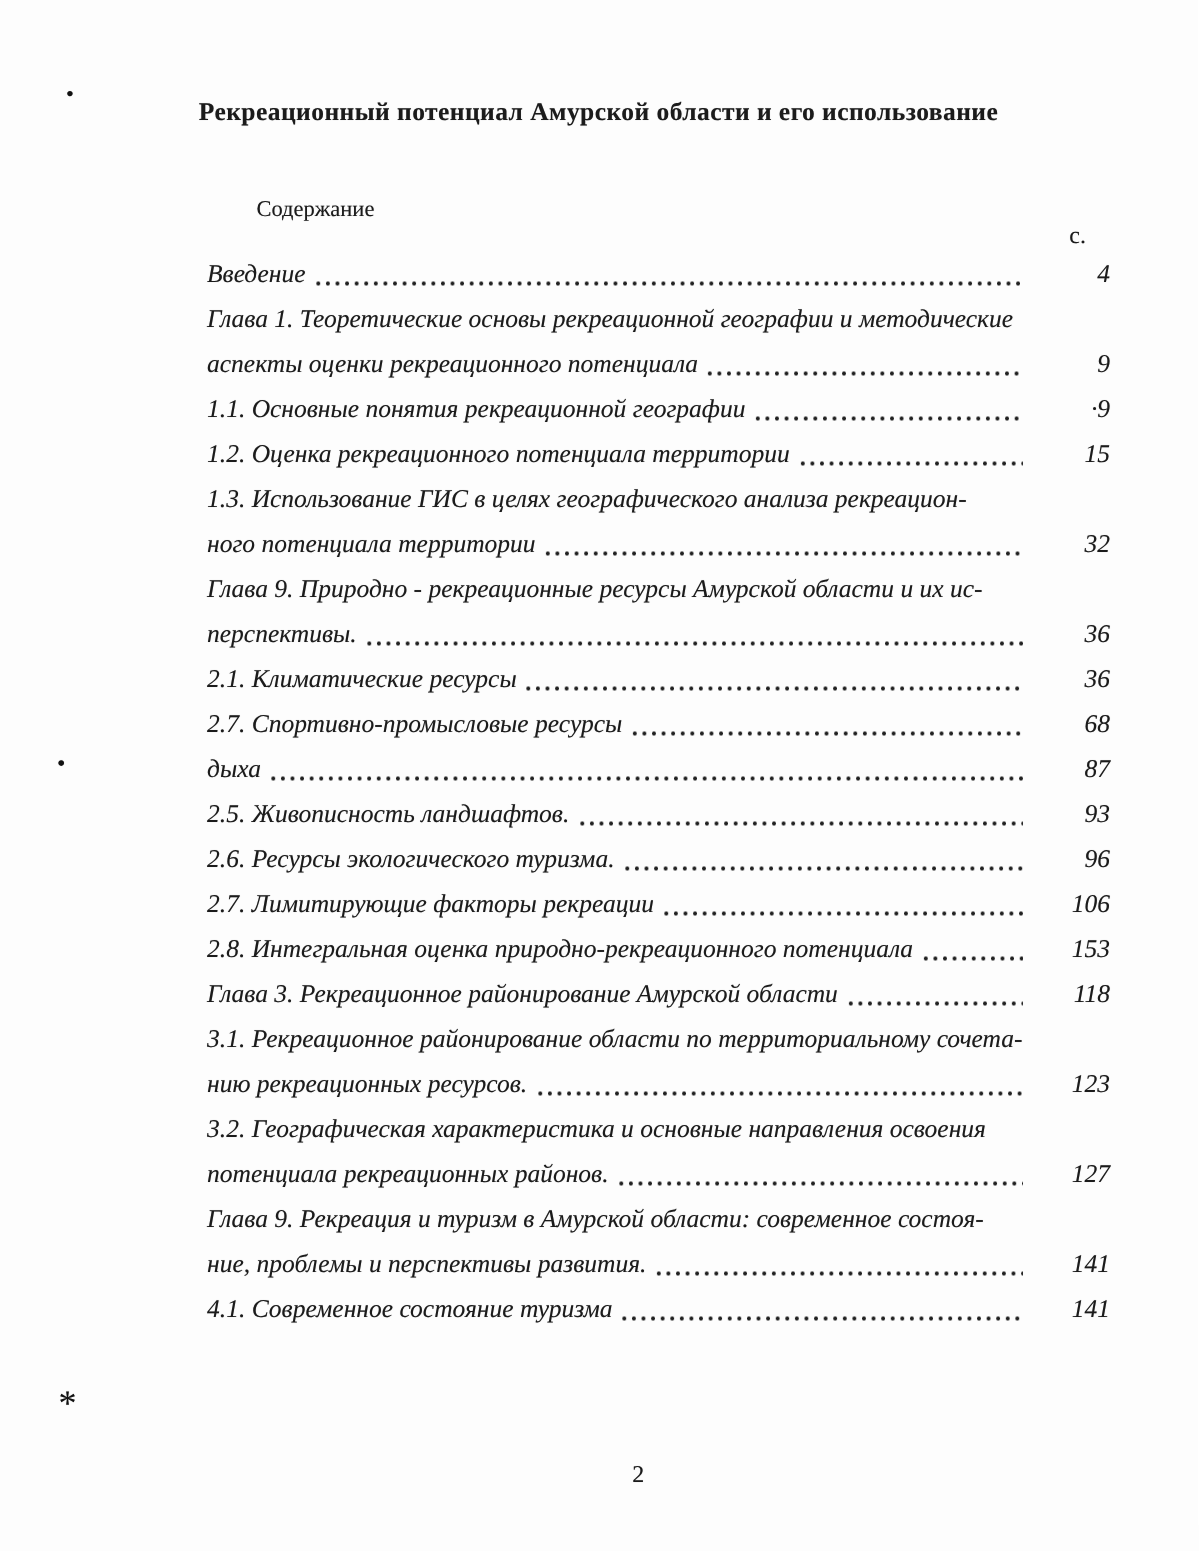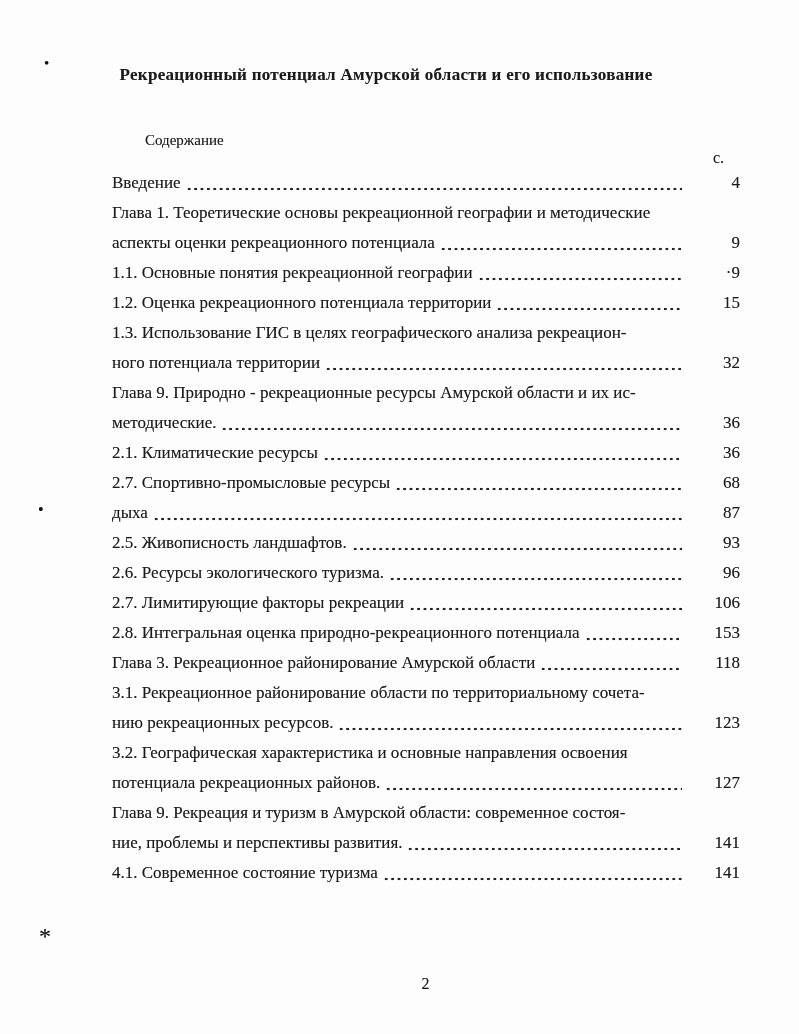--- a/index.html
+++ b/index.html
@@ -9,39 +9,39 @@
   html,body{margin:0;padding:0;background:#ffffff;}
   .page{
     position:relative;
     width:799px;height:1034px;
     background:var(--paper);
     color:var(--ink);
     font-family:"Liberation Serif","DejaVu Serif",serif;
     overflow:hidden;
     text-shadow:0 0 .5px rgba(0,0,0,.38);
   }
-  .content{position:absolute;left:112px;right:59px;top:0;}
+  .content{position:absolute;left:138px;right:59px;top:0;}
   .doc-title{
     margin:62px 0 0 0;
     font-size:17px;font-weight:bold;letter-spacing:.3px;
     line-height:26px;text-align:center;
     transform:translateX(-40px);
   }
   .contents-heading{
     margin:40px 0 0 0;
     font-size:15px;font-weight:normal;
     line-height:24px;text-align:left;
     transform:translateX(33px);
   }
   .col-label{
     margin-top:-4px;
     font-size:16px;line-height:20px;
     text-align:right;padding-right:16px;
   }
-  .toc-list{margin-top:0;}
+  .toc-list{margin-top:0;font-style:italic;}
   .toc-row{display:flex;height:30px;line-height:30px;font-size:17px;}
   .toc-text{white-space:nowrap;}
   .leader{
     flex:1 1 auto;
     margin-left:5px;
     background-image:radial-gradient(circle,#222 1.1px,rgba(0,0,0,0) 1.55px);
     background-size:6.4px 4px;
     background-repeat:repeat-x;
     background-position:0 calc(100% - 7px);
   }
@@ -98,21 +98,21 @@
         </div>
         <div class="toc-row">
           <span class="toc-text">ного потенциала территории</span>
           <span class="leader"></span>
           <span class="toc-page">32</span>
         </div>
         <div class="toc-row">
           <span class="toc-text">Глава 9. Природно - рекреационные ресурсы Амурской области и их ис-</span>
         </div>
         <div class="toc-row">
-          <span class="toc-text">методические.</span>
+          <span class="toc-text">перспективы.</span>
           <span class="leader"></span>
           <span class="toc-page">36</span>
         </div>
         <div class="toc-row">
           <span class="toc-text">2.1. Климатические ресурсы</span>
           <span class="leader"></span>
           <span class="toc-page">36</span>
         </div>
         <div class="toc-row">
           <span class="toc-text">2.7. Спортивно-промысловые ресурсы</span>

